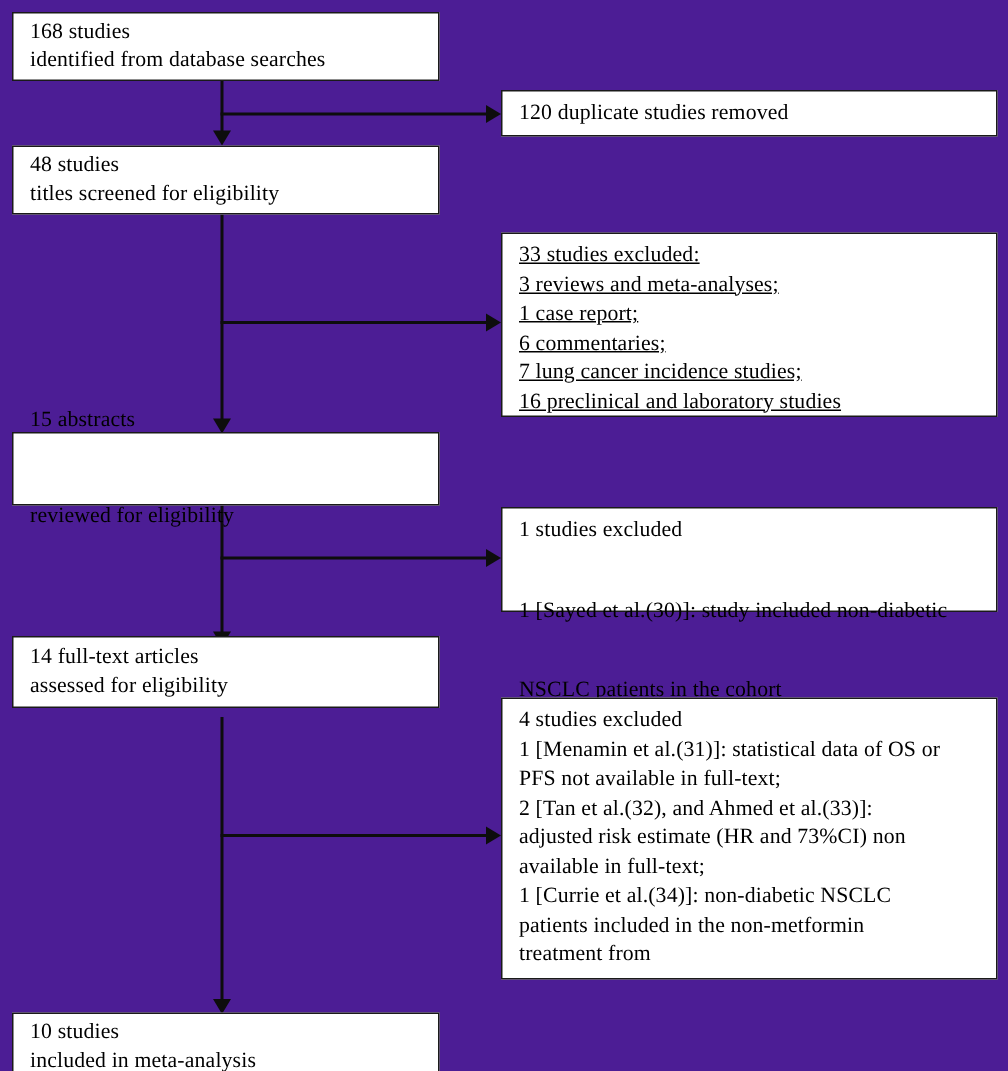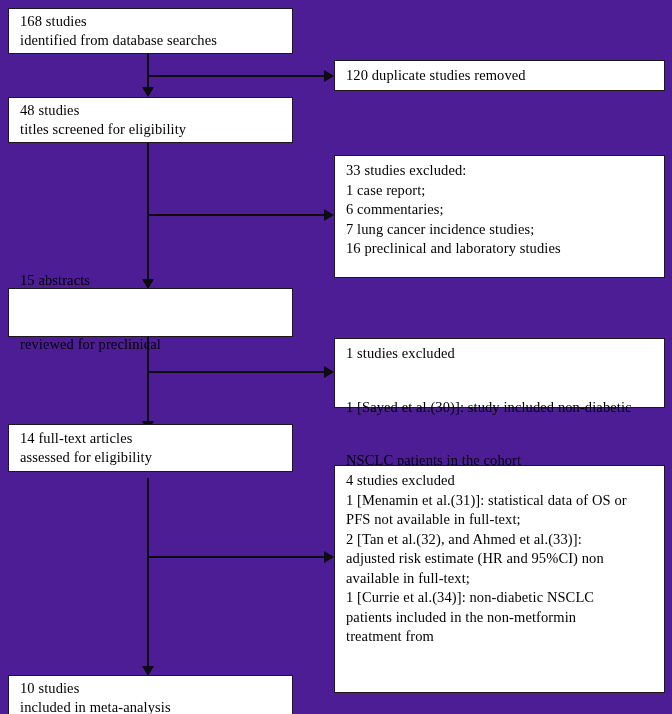--- a/index.html
+++ b/index.html
@@ -97,56 +97,57 @@
     <span class="line">identified from database searches</span>
   </div>
 
   <div class="box" style="left:8px; top:97px; width:285px; height:46px;">
     <span class="line">48 studies</span>
     <span class="line">titles screened for eligibility</span>
   </div>
 
   <div class="box" style="left:8px; top:288px; width:285px; height:49px;gap:44px;">
     <span class="line">15 abstracts</span>
-    <span class="line">reviewed for preclinical</span>
+    <span class="line">reviewed for eligibility</span>
   </div>
 
   <div class="box" style="left:8px; top:424px; width:285px; height:48px;">
     <span class="line">14 full-text articles</span>
     <span class="line">assessed for eligibility</span>
   </div>
 
   <div class="box" style="left:8px; top:675px; width:285px; height:46px;">
     <span class="line">10 studies</span>
     <span class="line">included in meta-analysis</span>
   </div>
 
   <div class="box" style="left:334px; top:60px; width:331px; height:31px;">
     <span class="line">120 duplicate studies removed</span>
   </div>
 
-  <div class="box multi" style="left:334px; top:155px; width:331px; height:123px;">
+  <div class="box multi" style="left:334px; top:155px; width:331px; height:123px;text-decoration:underline;">
     <span class="line">33 studies excluded:</span>
+    <span class="line">3 reviews and meta-analyses;</span>
     <span class="line">1 case report;</span>
     <span class="line">6 commentaries;</span>
     <span class="line">7 lung cancer incidence studies;</span>
     <span class="line">16 preclinical and laboratory studies</span>
   </div>
 
   <div class="box multi" style="left:334px; top:338px; width:331px; height:70px;gap:34px;">
     <span class="line">1 studies excluded</span>
     <span class="line">1 [Sayed et al.(30)]: study included non-diabetic</span>
     <span class="line">NSCLC patients in the cohort</span>
   </div>
 
-  <div class="box multi" style="left:334px; top:465px; width:331px; height:228px;">
+  <div class="box multi" style="left:334px; top:465px; width:331px; height:188px;">
     <span class="line">4 studies excluded</span>
     <span class="line">1 [Menamin et al.(31)]: statistical data of OS or</span>
     <span class="line">PFS not available in full-text;</span>
     <span class="line">2 [Tan et al.(32), and Ahmed et al.(33)]:</span>
-    <span class="line">adjusted risk estimate (HR and 95%CI) non</span>
+    <span class="line">adjusted risk estimate (HR and 73%CI) non</span>
     <span class="line">available in full-text;</span>
     <span class="line">1 [Currie et al.(34)]: non-diabetic NSCLC</span>
     <span class="line">patients included in the non-metformin</span>
     <span class="line">treatment from</span>
   </div>
 
 </div>
 
 </body></html>

